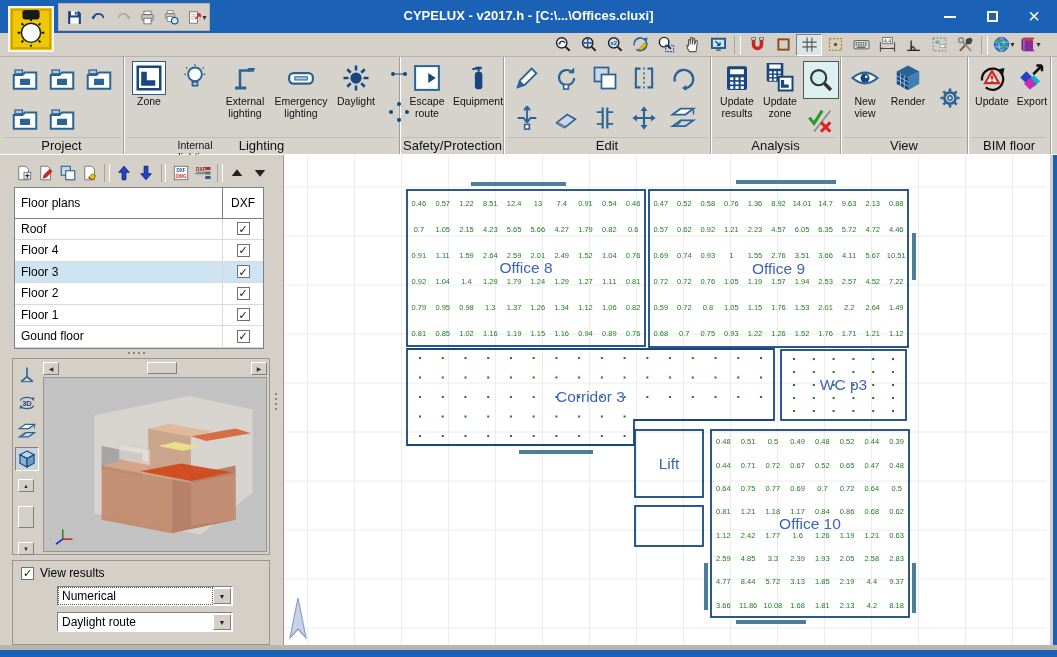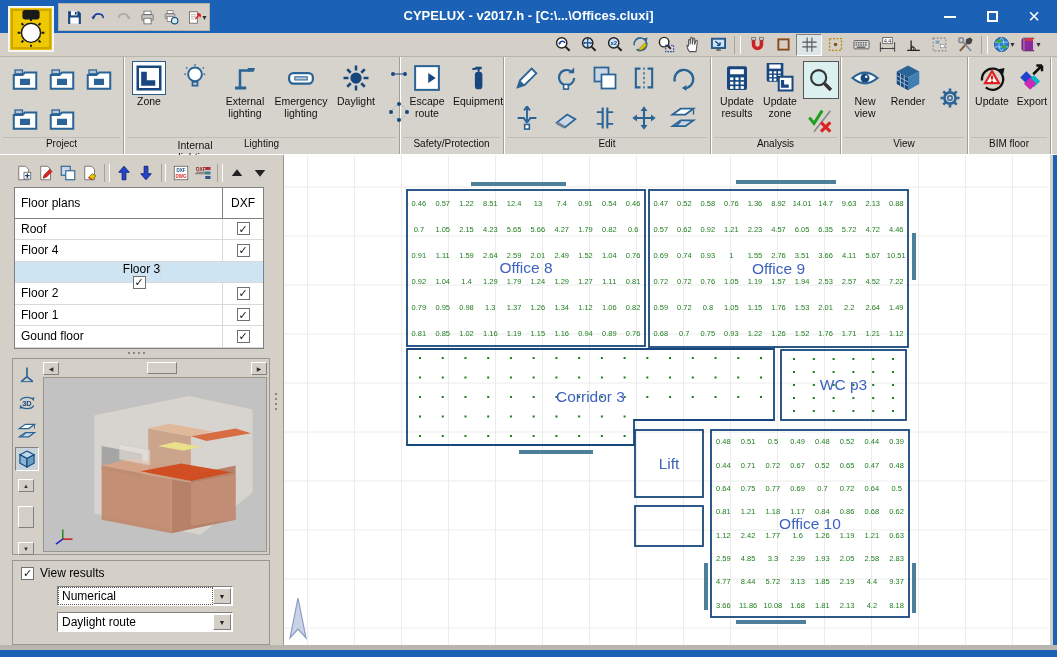--- a/index.html
+++ b/index.html
@@ -17,21 +17,21 @@
   .wb-max{display:block;width:11px;height:11px;border:2px solid #fff;}
   
   .toolbar2{position:absolute;left:0;top:33px;width:100%;height:24px;background:#d4d0c8;border-bottom:1px solid #b8b4ac;display:flex;align-items:center;justify-content:flex-end;padding-right:14px;}
   .tbtn{width:26px;height:22px;display:flex;align-items:center;justify-content:center;border:1px solid transparent;}
   .tbtn.pressed{border-color:#808080 #fff #fff #808080;background:#dde6e6;}
   .tsep{width:7px;height:18px;border-left:1px solid #a8a49c;border-right:1px solid #fff;margin:0 3px;}
   .caret{font-size:7px;color:#333;margin-left:-2px;}
   
   .ribbon{position:absolute;left:0;top:57px;width:100%;height:98px;background:#d6d3cc;border-bottom:1px solid #fff;display:flex;}
   .rsec{position:relative;height:100%;border-right:1px solid #a29e96;box-shadow:1px 0 0 #fff;padding-left:20px;}
-  .rsec-label{position:absolute;left:3px;right:3px;bottom:1px;height:16px;text-align:center;font-size:10px;color:#111;border-top:1px solid #c1bdb5;}
+  .rsec-label{position:absolute;left:3px;right:3px;bottom:1px;height:16px;text-align:center;font-size:13px;color:#111;border-top:1px solid #c1bdb5;}
   .rsec-body{position:absolute;left:0;top:2px;right:0;bottom:18px;}
   .ritem{position:absolute;display:flex;flex-direction:column;align-items:center;text-align:center;}
   .ritem .ric{width:34px;height:34px;display:flex;align-items:center;justify-content:center;}
   .ritem .rlab{font-size:10.5px;color:#111;line-height:11.5px;margin-top:1px;white-space:pre-line;}
   .ritem.sel .ric{border:1.5px solid #2a5f8a;background:#fdfdfd;}
   .gbtn{position:absolute;width:34px;height:34px;display:flex;align-items:center;justify-content:center;}
   .gbtn.sel{border:1px solid #555;background:#ddf0f0;}
   
   .main{position:absolute;left:0;top:155px;width:1057px;height:490px;background:#d4d0c8;display:flex;}
   .leftpanel{width:271px;height:100%;padding:4px 2px 0 4px;display:flex;flex-direction:column;}
@@ -45,21 +45,21 @@
   
   .fp-toolbar{height:28px;display:flex;align-items:center;gap:3px;padding-left:10px;}
   .fpbtn{width:22px;height:22px;display:flex;align-items:center;justify-content:center;}
   .fpsep{width:6px;height:18px;border-left:1px solid #a8a49c;border-right:1px solid #fff;margin:0 2px;}
   .fp-table{margin-left:10px;width:250px;background:#fff;border:1px solid #808080;font-size:12px;color:#000;}
   .fp-row{display:flex;height:21.5px;align-items:center;border-bottom:1px solid #d9d9d9;}
   .fp-row.hdr{height:31px;border-bottom:1px solid #808080;}
   .fp-row .c1{flex:1;padding-left:6px;border-right:1px solid #d9d9d9;height:100%;display:flex;align-items:center;}
   .fp-row.hdr .c1{border-right:1px solid #808080;}
   .fp-row .c2{width:40px;display:flex;justify-content:center;}
-  .fp-row.selrow{background:#cfe4f2;flex-direction:column;}
+  .fp-row.selrow{background:#cfe4f2;}
   .cb{display:inline-flex;width:13px;height:13px;border:1px solid #707070;background:#fff;align-items:center;justify-content:center;font-size:11px;color:#111;line-height:10px;}
   .hsplit{height:10px;display:flex;align-items:center;justify-content:center;gap:3px;}
   
   .viewport{margin-left:8px;width:258px;height:200px;border:1px solid #9a968e;background:#d4d0c8;position:relative;}
   .vtools{position:absolute;left:2px;top:4px;width:26px;bottom:2px;}
   .vtb{width:24px;height:24px;display:flex;align-items:center;justify-content:center;margin-bottom:4px;}
   .vtb.pressed{border:1px solid;border-color:#808080 #fff #fff #808080;background:#c8d4da;}
   .vscroll{position:absolute;left:5px;top:120px;width:16px;height:76px;}
   .sbtn{width:16px;height:13px;background:#d4d0c8;border:1px solid;border-color:#fff #808080 #808080 #fff;font-size:6px;color:#333;display:flex;align-items:center;justify-content:center;}
   .vthumb{width:16px;height:22px;margin-top:14px;background:#d4d0c8;border:1px solid;border-color:#fff #808080 #808080 #fff;}

